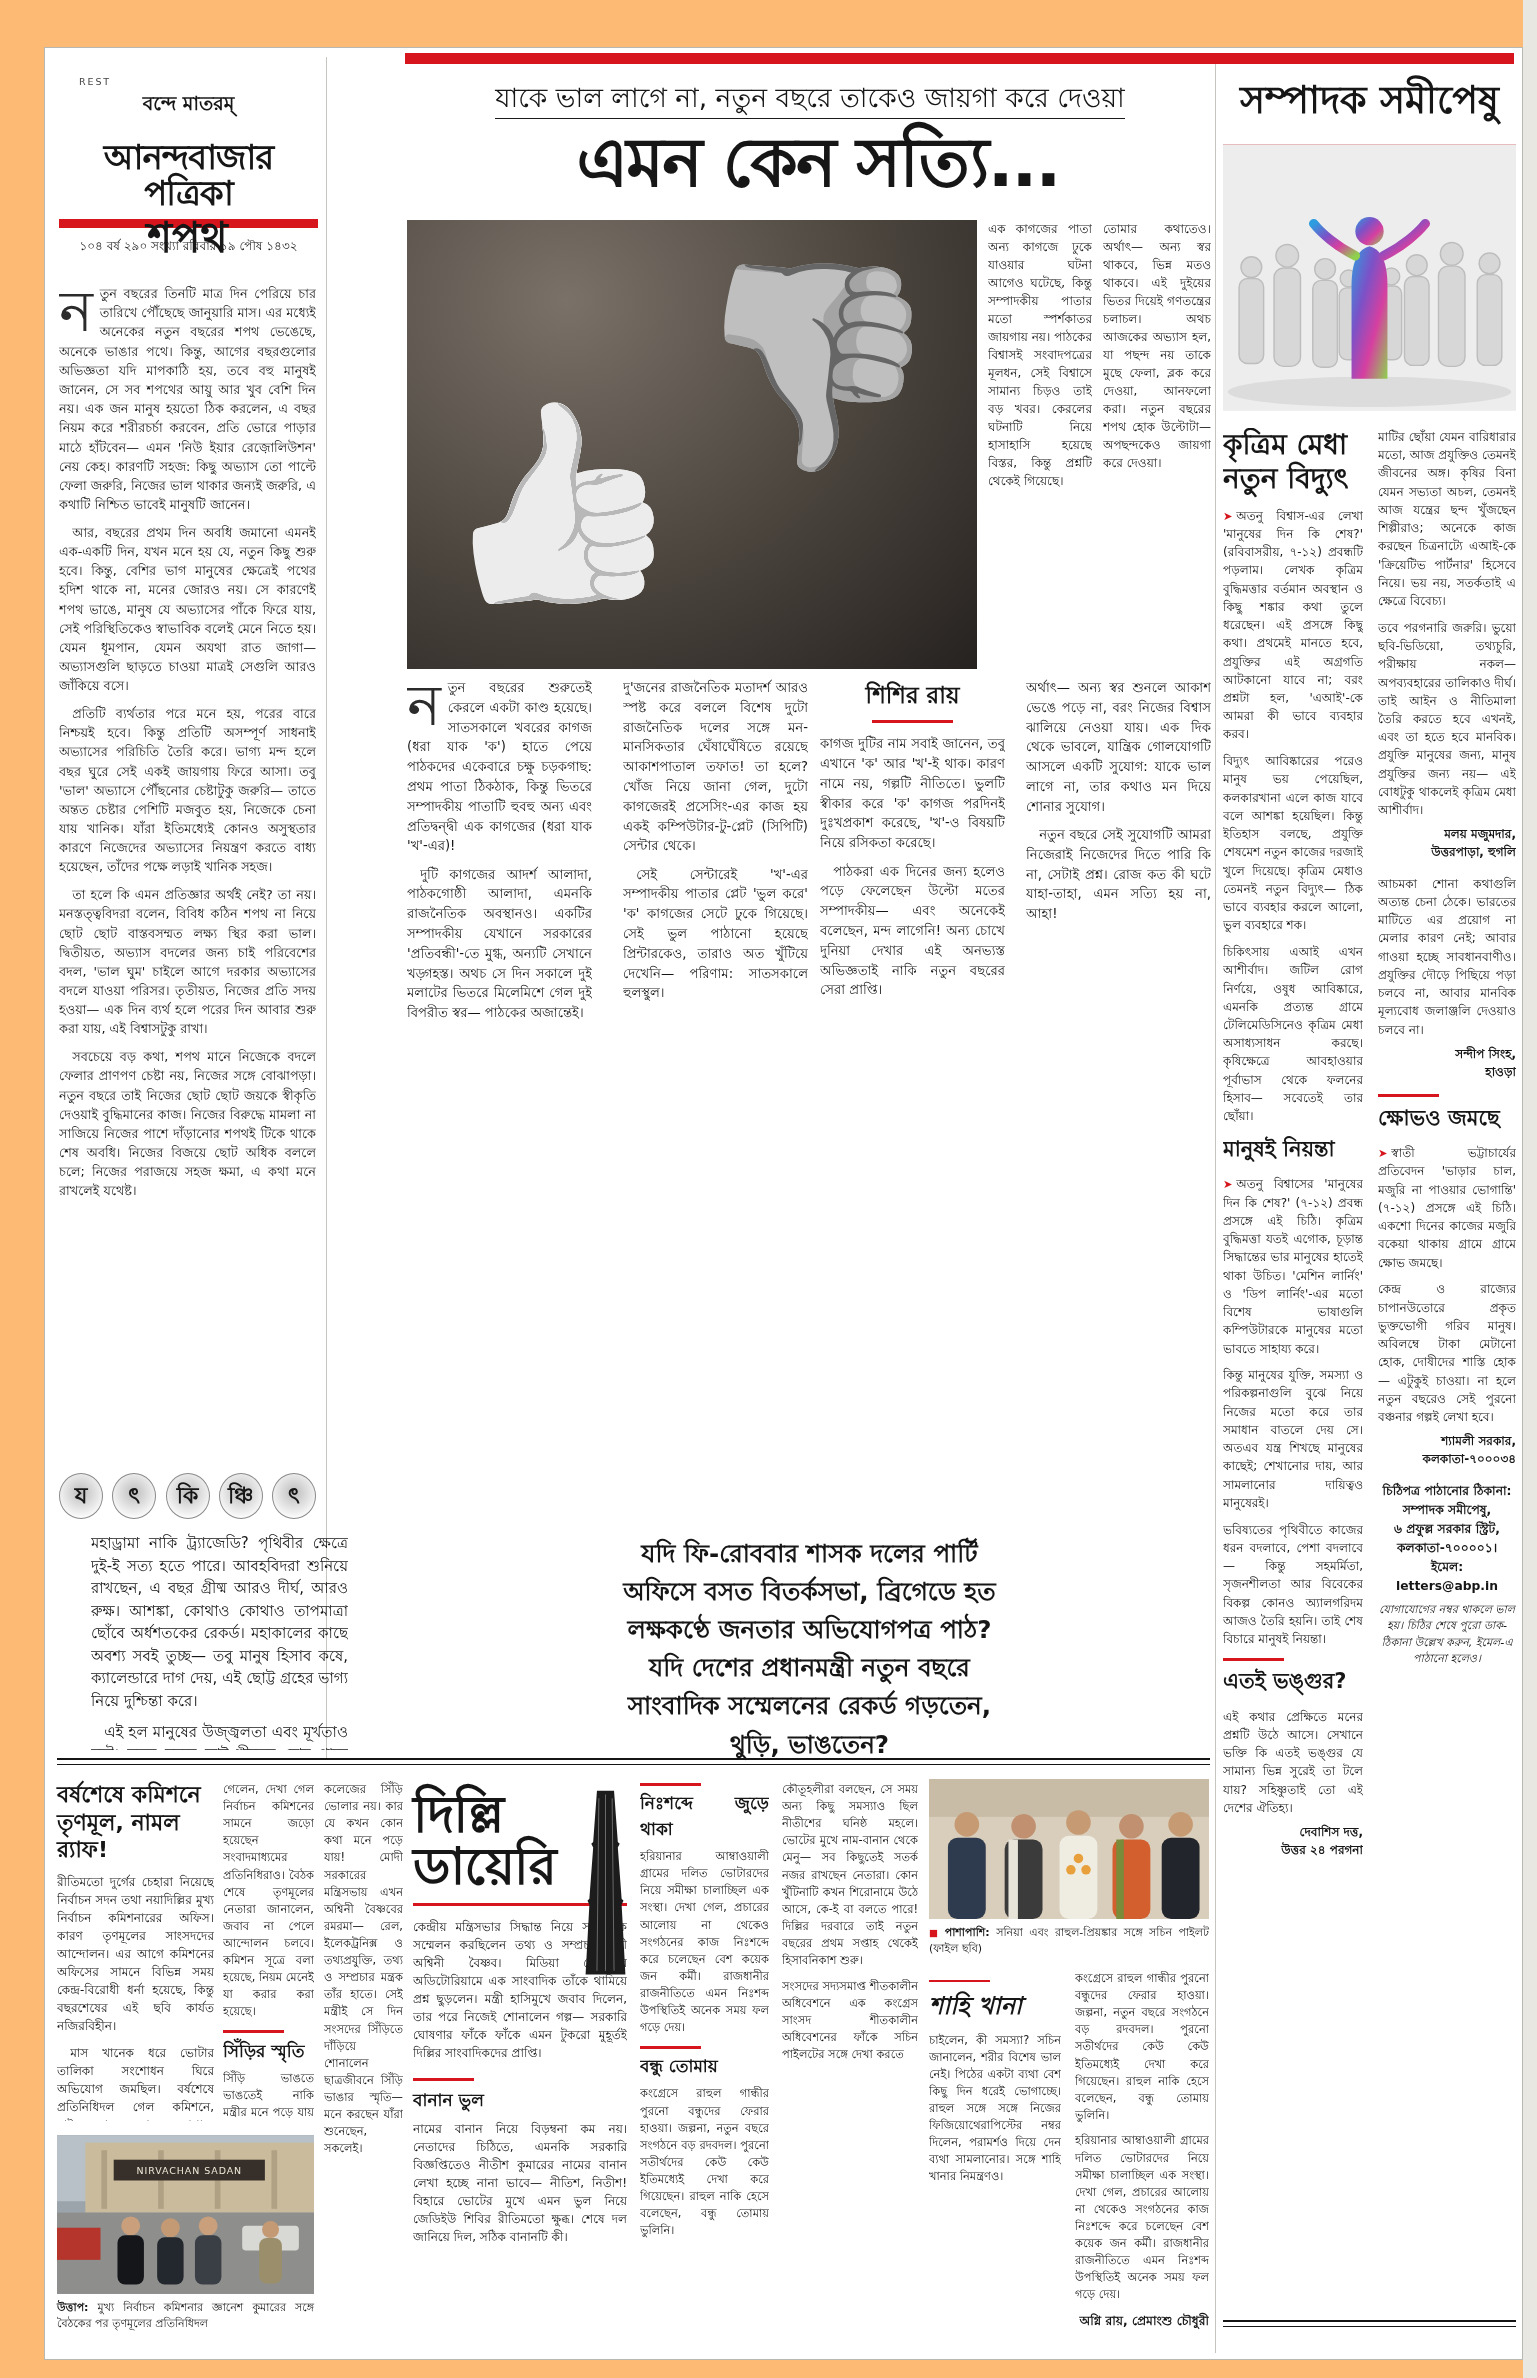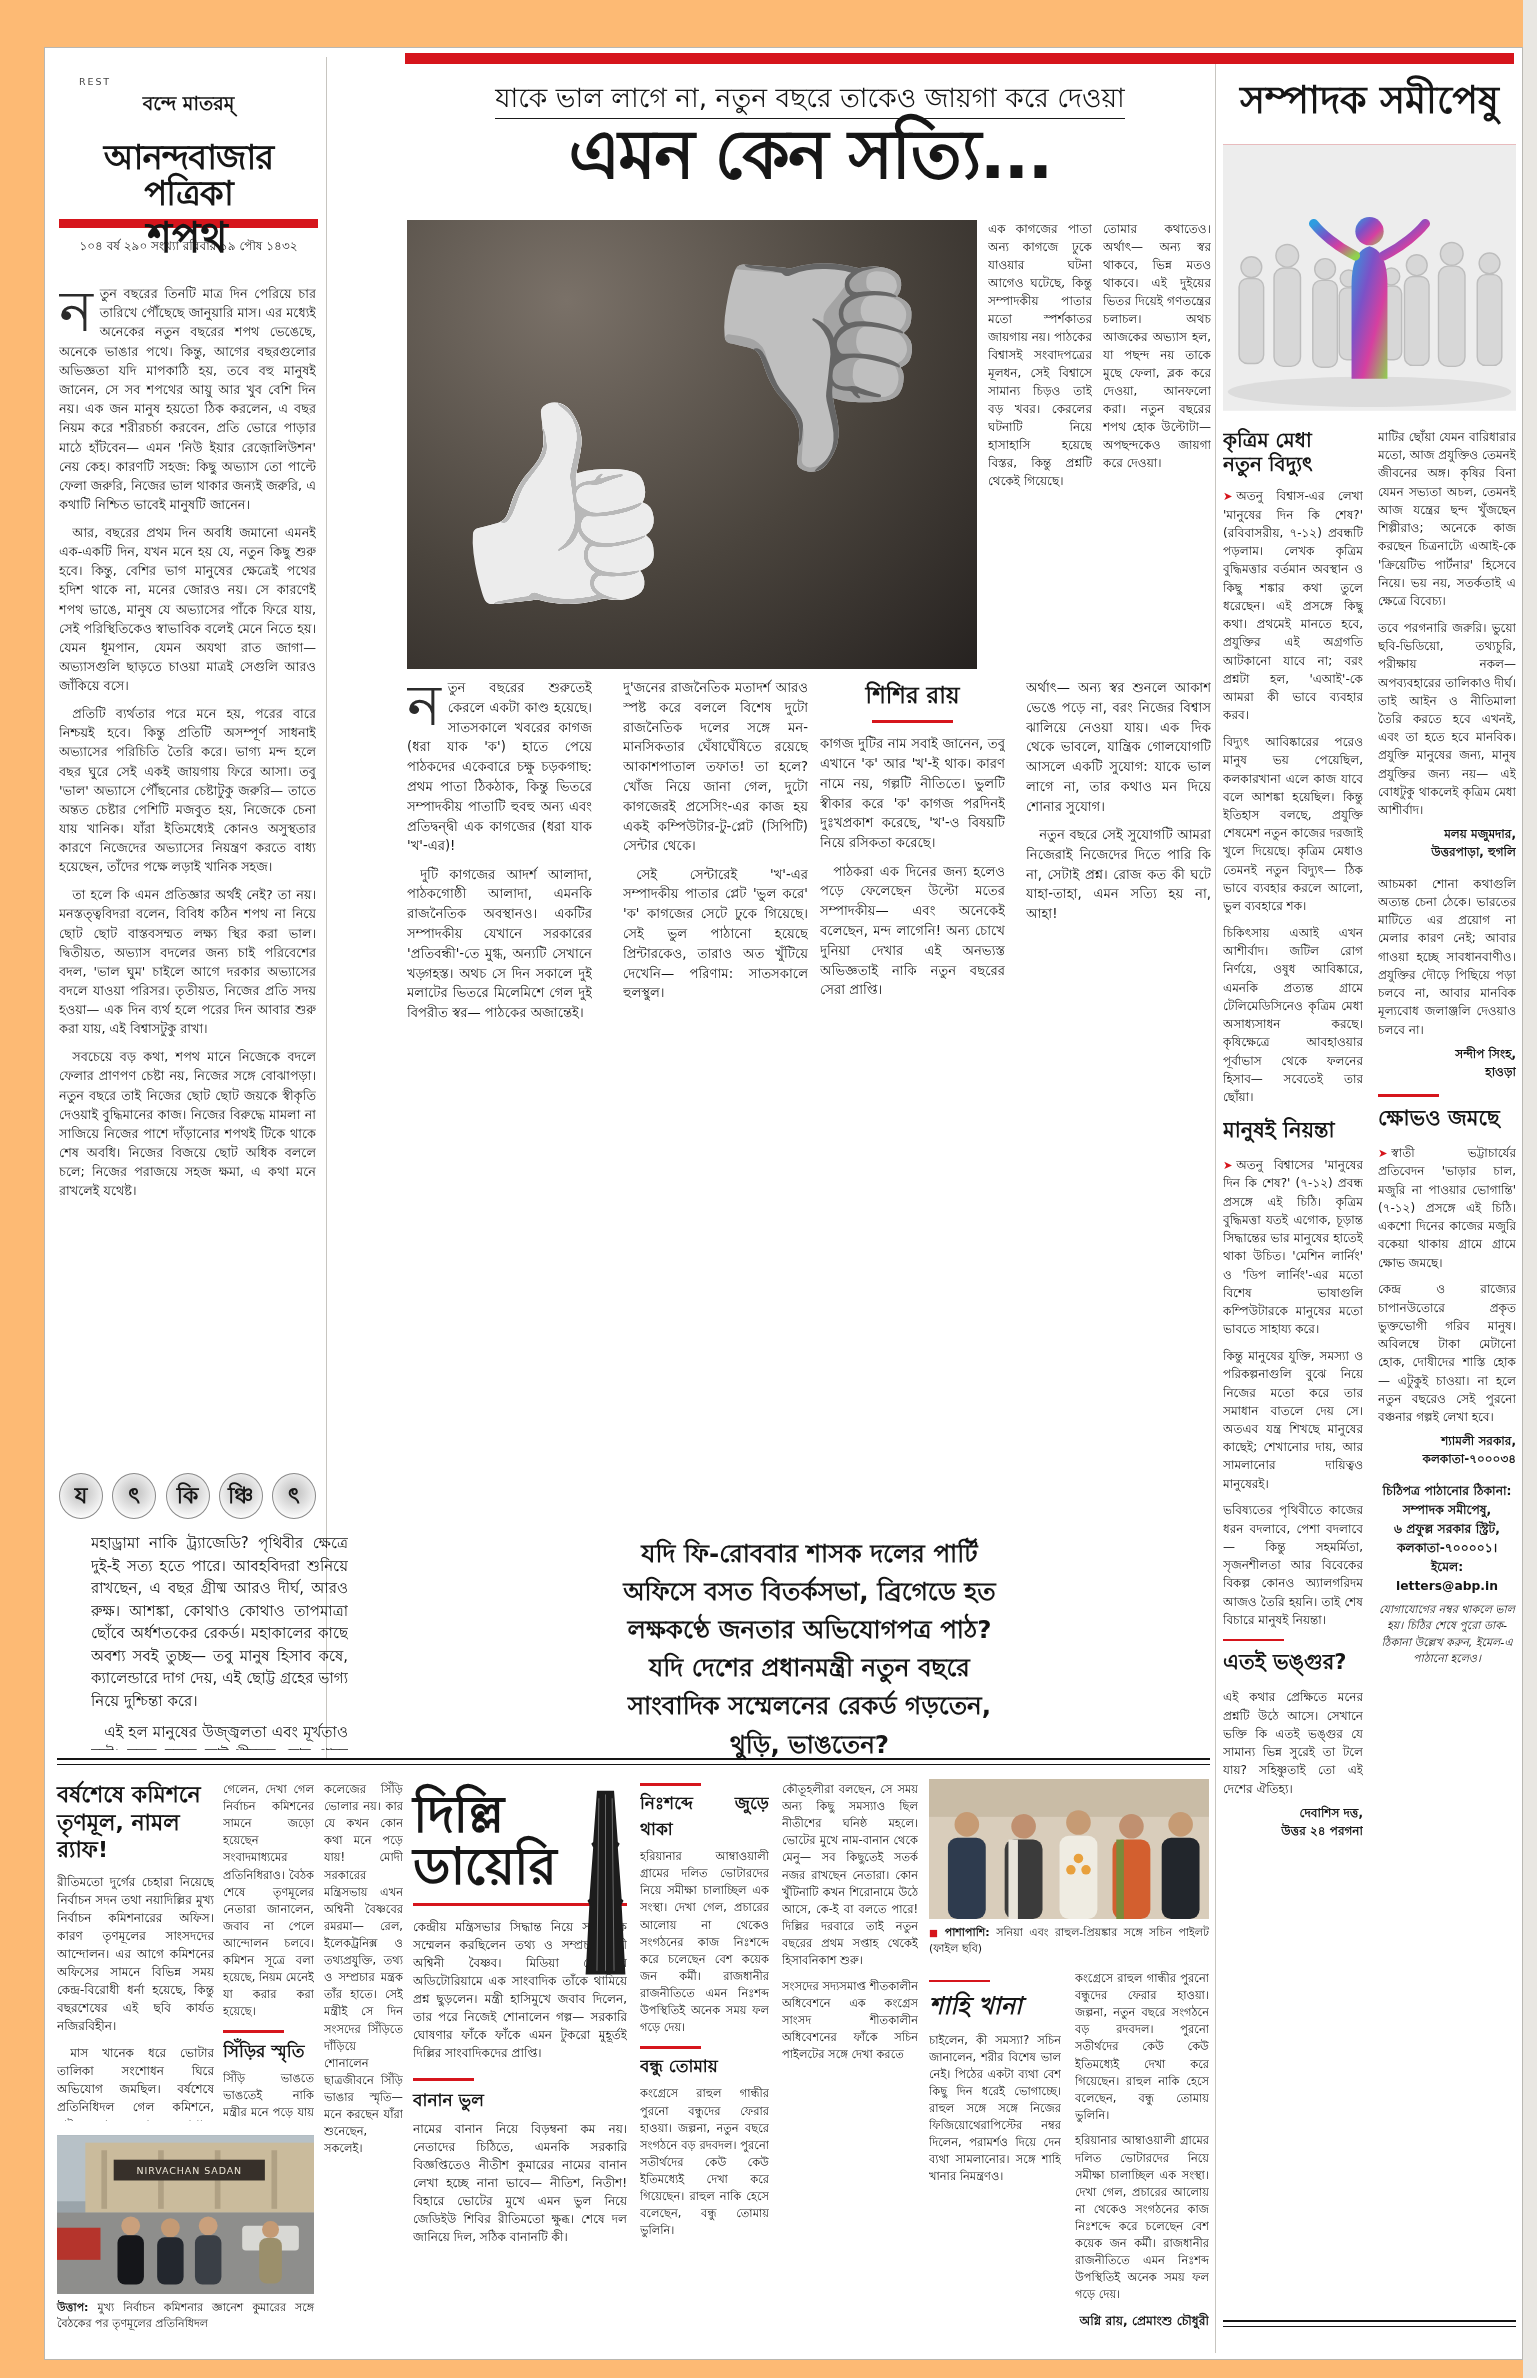--- a/index.html
+++ b/index.html
@@ -46,21 +46,21 @@
   .subhead{font-size:17px;font-weight:800;margin:1.9px 0 5.7px 0;}
   .diary-title{font-size:51px;font-weight:800;line-height:1.02;letter-spacing:-0.9px;}
   .diary-underline{height:3.8px;background:#d6151c;margin:9.5px 0 11.4px 0;}
   .shahi{font-size:24px;font-weight:700;font-style:italic;}
   .sig-diary{font-weight:800;font-size:12.3px;text-align:right;margin-top:7.6px;}
   
   .let-header{text-align:center;font-size:38px;font-weight:800;}
   .let-underline{height:2.8px;background:#d6151c;margin-top:9.5px;}
   .subcol{font-size:12px;line-height:1.52;text-align:justify;overflow:hidden;}
   .subcol p{margin:0 0 8.5px 0;}
-  .let-head-big{font-size:20px;font-weight:800;line-height:1.2;margin:0 0 11.4px 0;}
+  .let-head-big{font-size:28px;font-weight:800;line-height:1.2;margin:0 0 11.4px 0;}
   .let-subhead{font-size:21px;font-weight:800;margin:3.8px 0 9.5px 0;}
   .bullet{color:#d6151c;font-size:11.4px;margin-right:3.8px;}
   .sig{text-align:right;font-weight:800;font-size:12px;margin:-2.8px 0 13.2px 0;}
   .sig .place{font-weight:700;}
   .address{text-align:center;font-size:12.3px;line-height:1.55;margin-top:9.5px;}
   .address .bold{font-weight:800;}
   .address .note{font-style:italic;font-size:11px;margin-top:5.7px;line-height:1.5;}
   
   .jot-row{display:flex;justify-content:space-between;align-items:center;margin-bottom:13.2px;}
   .jot-tile{width:42px;height:44px;display:flex;align-items:center;justify-content:center;
@@ -82,21 +82,21 @@
     <div class="mast-title">আনন্দবাজার পত্রিকা</div>
     <div class="redbar"></div>
     <div class="dateline">১০৪ বর্ষ ২৯০ সংখ্যা রবিবার ১৯ পৌষ ১৪৩২</div>
   </div>
 
   <div class="abs vdiv" style="left:326px;top:57px;height:1702px;"></div>
   <div class="abs vdiv" style="left:1215px;top:53px;height:2300px;"></div>
   <div class="abs topbar" style="left:405px;top:53px;width:1109px;"></div>
 
   <div class="abs kicker" style="left:407px;top:78px;width:806px;"><span>যাকে ভাল লাগে না, নতুন বছরে তাকেও জায়গা করে দেওয়া</span></div>
-  <h1 class="abs headline" style="left:407px;top:121px;width:806px;margin:0;">এমন কেন সত্যি...</h1>
+  <h1 class="abs headline" style="left:407px;top:121px;width:806px;margin:8px;">এমন কেন সত্যি...</h1>
 
   <div class="abs photo-main" style="left:407px;top:220px;width:570px;height:449px;">
     <span class="hand up">👍</span>
     <span class="hand down">👎</span>
   </div>
 
   <div class="abs col" style="left:988px;top:220px;width:104px;height:449px;font-size:12px;">
     <p class="first">এক কাগজের পাতা অন্য কাগজে ঢুকে যাওয়ার ঘটনা আগেও ঘটেছে, কিন্তু সম্পাদকীয় পাতার মতো স্পর্শকাতর জায়গায় নয়। পাঠকের বিশ্বাসই সংবাদপত্রের মূলধন, সেই বিশ্বাসে সামান্য চিড়ও তাই বড় খবর। কেরলের ঘটনাটি নিয়ে হাসাহাসি হয়েছে বিস্তর, কিন্তু প্রশ্নটি থেকেই গিয়েছে।</p>
   </div>
   <div class="abs col" style="left:1103px;top:220px;width:108px;height:449px;font-size:12px;">

